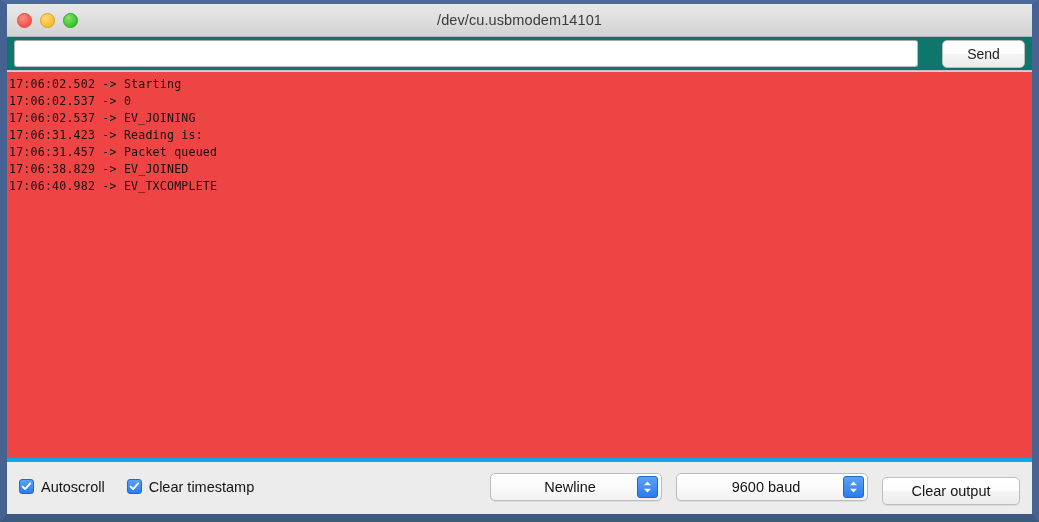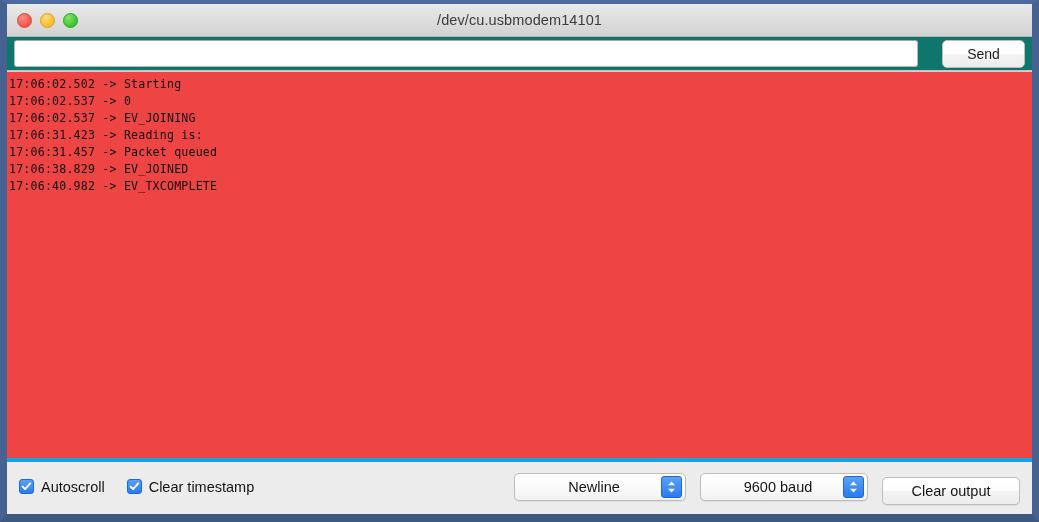--- a/index.html
+++ b/index.html
@@ -179,21 +179,21 @@
     box-sizing: border-box;
     background: linear-gradient(to bottom, #ffffff 0%, #fbfbfb 50%, #f1f1f1 100%);
     border: 1px solid #bcbcbc;
     border-radius: 5px;
     display: flex;
     align-items: center;
     box-shadow: 0 1px 0 rgba(0,0,0,0.06);
     cursor: default;
   }
   .popup.newline { width: 172px; }
-  .popup.baud    { width: 168px; }
+  .popup.baud    { width: 192px; }
   .popup-label {
     flex: 1 1 auto;
     text-align: center;
     font-size: 14.5px;
     color: #141414;
     padding-right: 18px;
     padding-left: 6px;
     user-select: none;
     white-space: nowrap;
     overflow: hidden;

